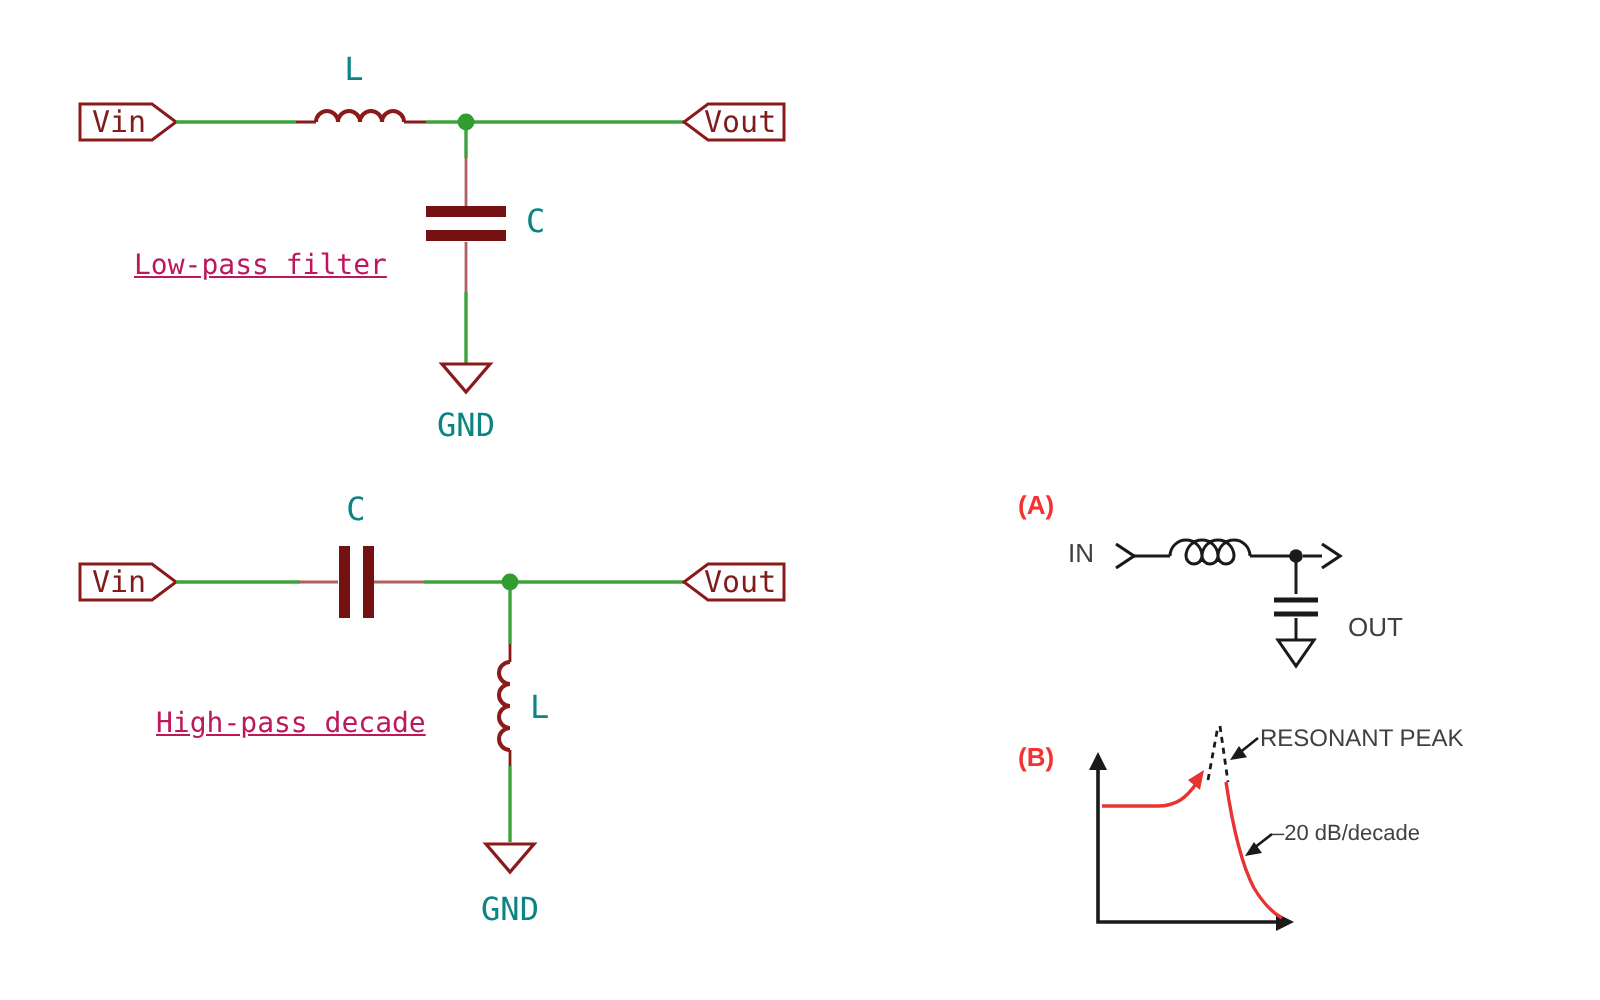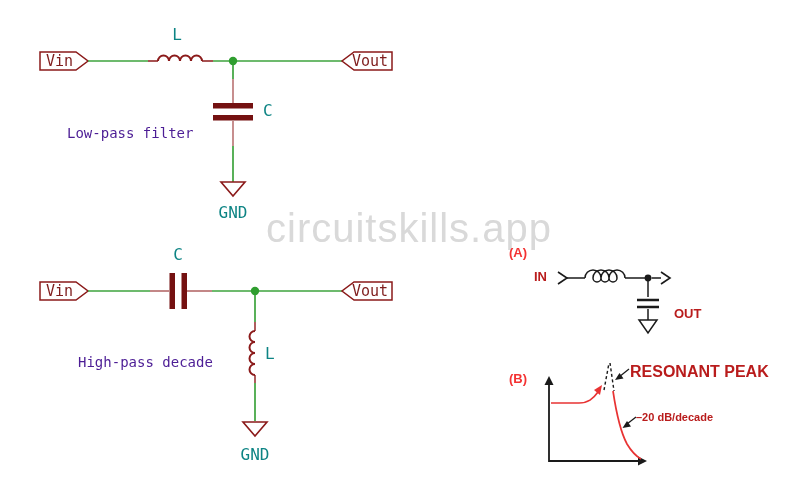--- a/index.html
+++ b/index.html
@@ -5,37 +5,36 @@
   html,body{margin:0;padding:0;background:#ffffff;}
   .canvas{
     position:relative;width:800px;height:500px;background:#ffffff;overflow:hidden;
     font-family:"DejaVu Sans Mono", monospace;
   }
   .lbl{position:absolute;white-space:nowrap;line-height:1.1;}
   .mono{font-family:"DejaVu Sans Mono", monospace;}
   .sans{font-family:"Liberation Sans", sans-serif;}
   .t-darkred{color:#7f1d1d;font-size:15px;}
   .t-teal{color:#0d8484;font-size:16px;}
-  .t-blue{color:#4c1d95;font-size:14px;}
+  .t-blue{color:#be185d;font-size:14px;text-decoration:underline;}
   .t-tag{color:#f43232;font-size:13px;font-weight:bold;}
-  .t-ink{color:#b91c1c;font-weight:bold;}
+  .t-ink{color:#404040;font-weight:normal;}
   .watermark{
     position:absolute;left:266px;top:206px;
     font-family:"Liberation Sans", sans-serif;
     font-size:40px;color:#d9d9d9;letter-spacing:1px;
   }
   .ctr{text-align:center;}
   svg{position:absolute;left:0;top:0;}
 </style>
 </head>
 <body>
 
 <div class="canvas">
 
-  <div class="watermark">circuitskills.app</div>
 
   <svg width="800" height="500" viewBox="0 0 800 500">
 
     <g fill="none">
       <path d="M40,52 L76,52 L88,61 L76,70 L40,70 Z" fill="#ffffff" stroke="#8b1a1a" stroke-width="1.5"></path>
       <path d="M88,61 H148" stroke="#3ca33c" stroke-width="1.7"></path>
       <path d="M148,61 H158 M202,61 H213" stroke="#8b1a1a" stroke-width="1.4"></path>
       <path d="M158,61 a5.5,5.5 0 0 1 11,0 a5.5,5.5 0 0 1 11,0 a5.5,5.5 0 0 1 11,0 a5.5,5.5 0 0 1 11,0" stroke="#8b1a1a" stroke-width="2"></path>
       <path d="M213,61 H342" stroke="#3ca33c" stroke-width="1.7"></path>
       <circle cx="233" cy="61" r="4.2" fill="#2f9e2f"></circle>
@@ -105,16 +104,16 @@
   <div class="lbl mono t-teal ctr" style="left:170px;top:246px;width:16px;">C</div>
   <div class="lbl mono t-teal" style="left:265px;top:345px;">L</div>
   <div class="lbl mono t-teal ctr" style="left:237px;top:446px;width:36px;">GND</div>
   <div class="lbl mono t-blue" style="left:78px;top:355px;">High-pass decade</div>
 
   <div class="lbl sans t-tag" style="left:509px;top:246px;">(A)</div>
   <div class="lbl sans t-ink" style="left:534px;top:270px;font-size:13px;">IN</div>
   <div class="lbl sans t-ink" style="left:674px;top:270px;font-size:13px;margin-top:37px;">OUT</div>
 
   <div class="lbl sans t-tag" style="left:509px;top:372px;">(B)</div>
-  <div class="lbl sans t-ink" style="left:630px;top:363px;font-size:16px;">RESONANT PEAK</div>
+  <div class="lbl sans t-ink" style="left:630px;top:363px;font-size:12px;">RESONANT PEAK</div>
   <div class="lbl sans t-ink" style="left:636px;top:411px;font-size:11px;">–20 dB/decade</div>
 
 </div>
 
 </body></html>

